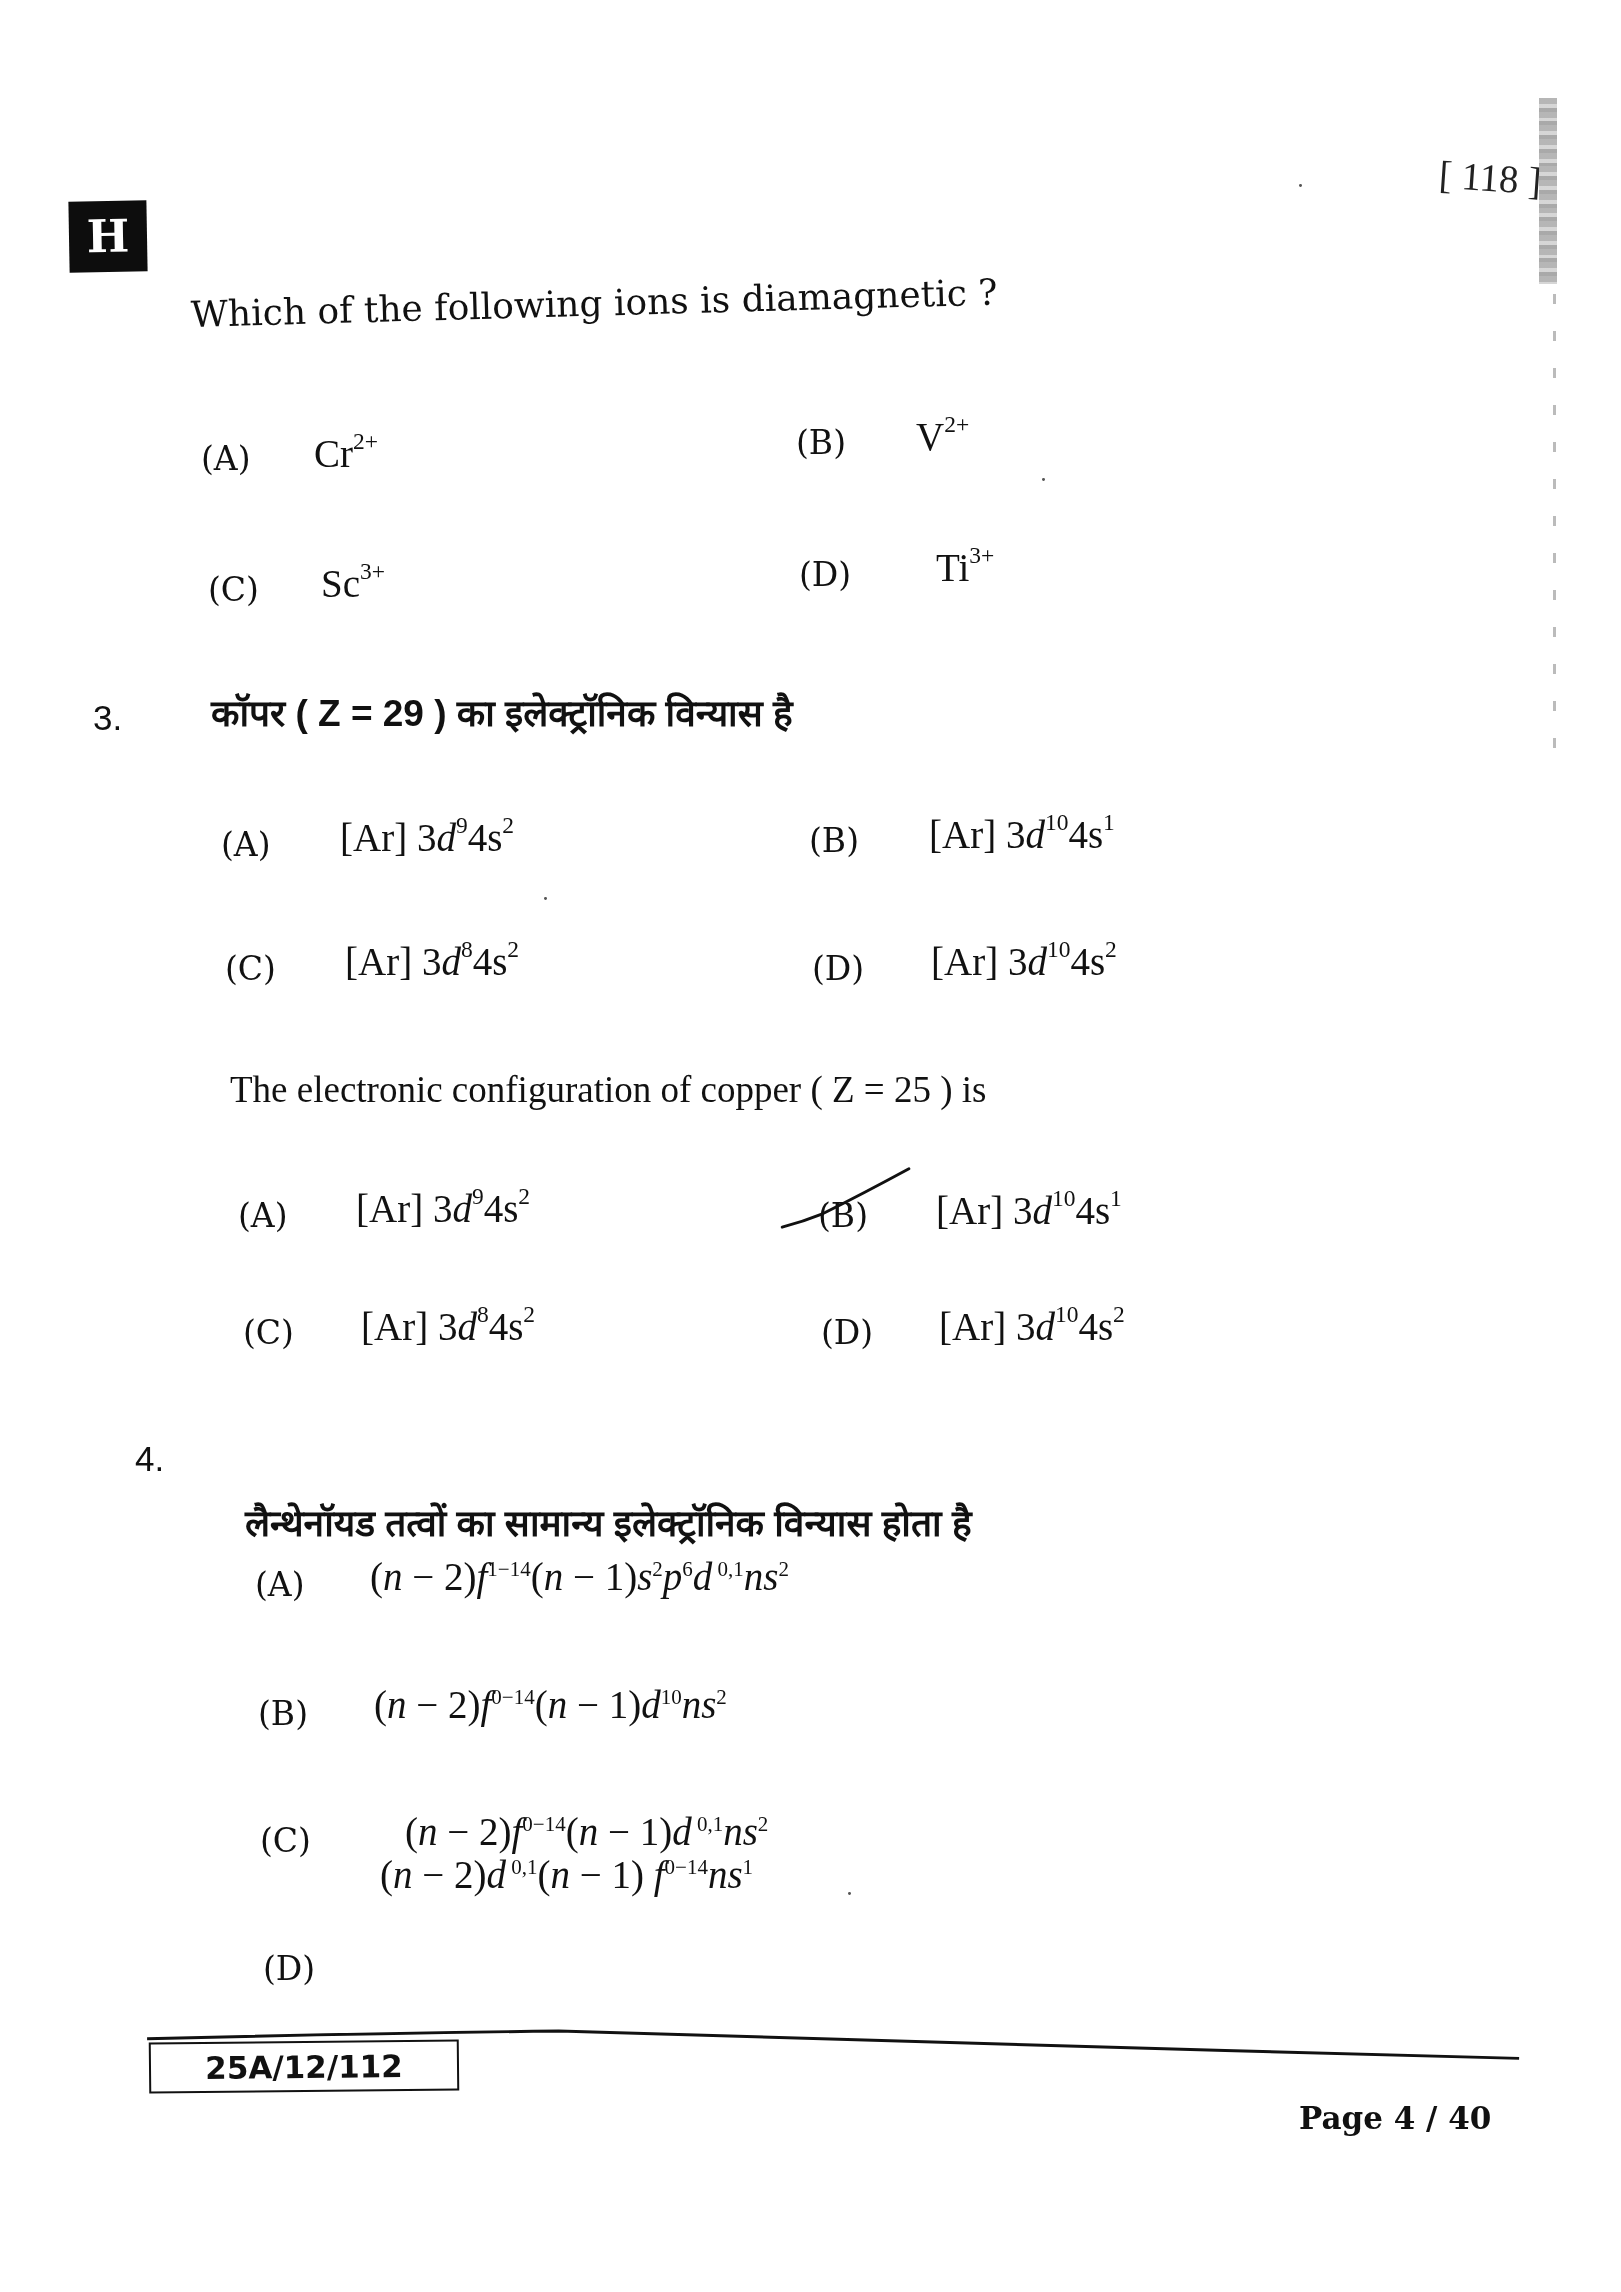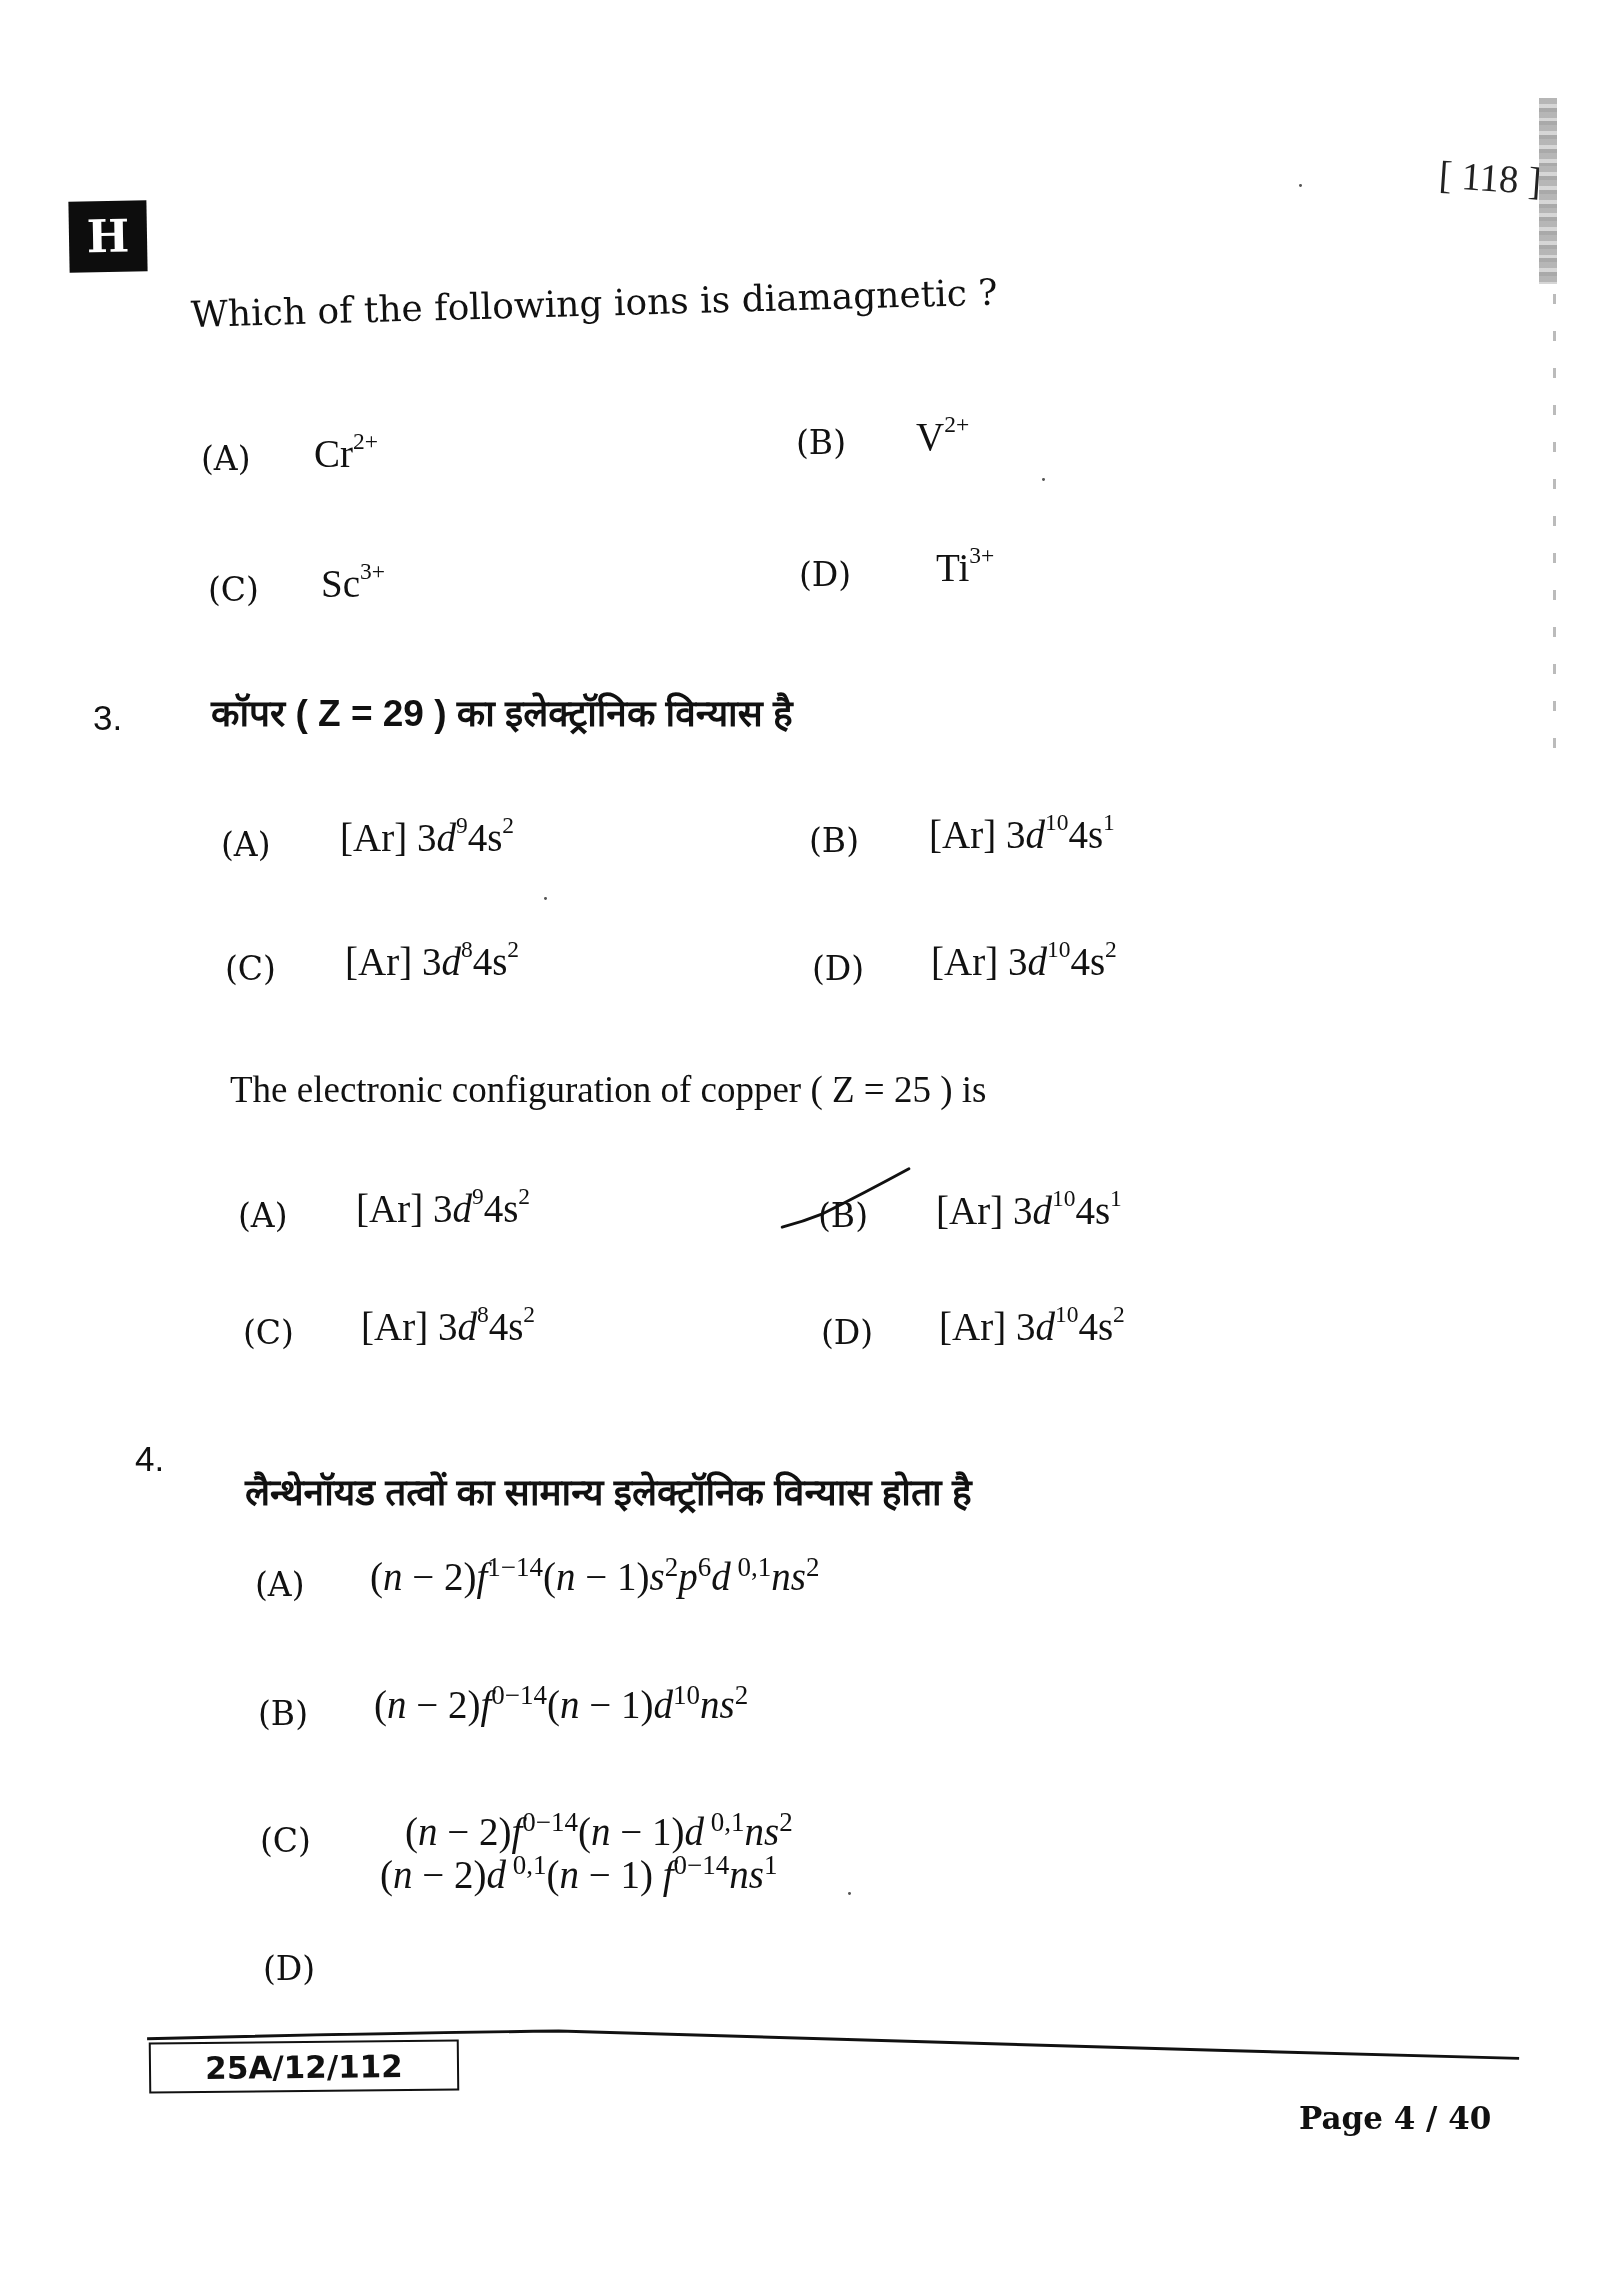--- a/index.html
+++ b/index.html
@@ -17,21 +17,21 @@
   .edge-dots { left: 1553px; top: 294px; width: 2.9px; height: 461px;
                background: repeating-linear-gradient(180deg, #bbb 0 9.8px, transparent 9.8px 37px); }
   .q-en { font-family: "DejaVu Serif", serif; font-size: 36px; }
   .q-hi { font-family: Liberation Sans, sans-serif; font-size: 37px; font-weight: bold; }
   .qnum { font-family: "Liberation Sans", sans-serif; font-size: 35px; }
   .opt-label { font-family: "DejaVu Serif", serif; font-size: 33px; }
   .opt-val { font-family: "Liberation Serif", serif; font-size: 39px; }
   .opt-val sup { font-size: 23.5px; position: relative; top: -3.9px; vertical-align: super; line-height: 0; }
   .italic { font-style: italic; }
   .formula { font-family: "Liberation Serif", serif; font-size: 39px; }
-  .formula sup { font-size: 27px; vertical-align: super; line-height: 0; text-align: right; }
+  .formula sup { font-size: 21px; vertical-align: super; line-height: 0; text-align: right; }
   .formula i { font-style: italic; }
   .footer-code { left: 149px; top: 2041px; width: 310px; height: 51px; border: 2.9px solid #111;
                  font-family: "DejaVu Sans", sans-serif; font-weight: bold; font-size: 31px;
                  display: flex; align-items: center; justify-content: center; box-sizing: border-box;
                  transform: rotate(-0.6deg); }
   .page-num { left: 1299px; top: 2064px; font-family: "DejaVu Serif", serif; font-weight: bold; font-size: 31px; margin-top: 36px; }
   .tick { left: 774px; top: 1157px; width: 147px; height: 78px; }
   .footer-rule { left: 147px; top: 2029px; width: 1382px; height: 49px; }
   .specks span { position: absolute; width: 2.9px; height: 2.9px; background: #555; border-radius: 50%; }
 </style>
@@ -121,21 +121,21 @@
     <span>[Ar] 3</span><span class="italic">d</span><sup>8</sup><span>4s</span><sup>2</sup>
   </div>
 
   <div class="abs opt-label" style="left:821px; top:1313px;">(D)</div>
   <div class="abs opt-val" style="left:939px; top:1304px;">
     <span>[Ar] 3</span><span class="italic">d</span><sup>10</sup><span>4s</span><sup>2</sup>
   </div>
 </div>
 
 <div class="abs qnum" style="left:135px; top:1439px;">4.</div>
-<div class="abs q-hi" style="left:245px; top:1465px;">लैन्थेनॉयड तत्वों का सामान्य इलेक्ट्रॉनिक विन्यास होता है</div>
+<div class="abs q-hi" style="left:245px; top:1496px;">लैन्थेनॉयड तत्वों का सामान्य इलेक्ट्रॉनिक विन्यास होता है</div>
 
 <div>
 
   <div class="abs opt-label" style="left:255px; top:1565px;">(A)</div>
   <div class="abs formula" style="left:370px; top:1554px;">
     <span>(</span><i>n</i><span> − 2)</span><i>f</i><sup>1−14</sup><span>(</span><i>n</i><span> − 1)</span><i>s</i><sup>2</sup><i>p</i><sup>6</sup><i>d</i><sup> 0,1</sup><i>ns</i><sup>2</sup>
   </div>
 
   <div class="abs opt-label" style="left:258px; top:1694px;">(B)</div>
   <div class="abs formula" style="left:374px; top:1682px;">

